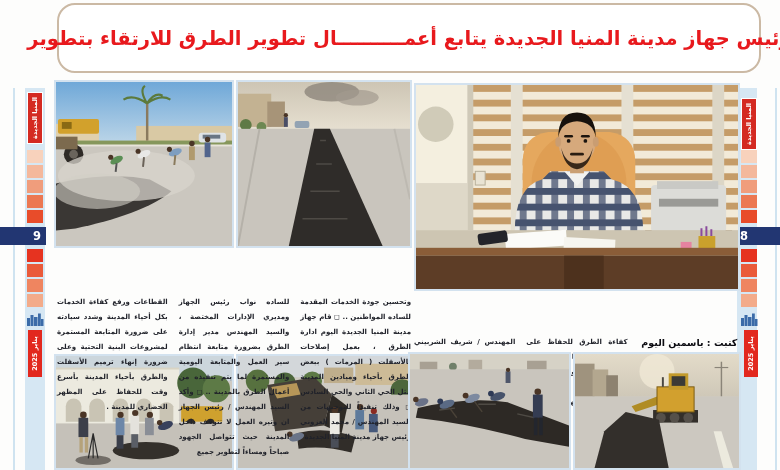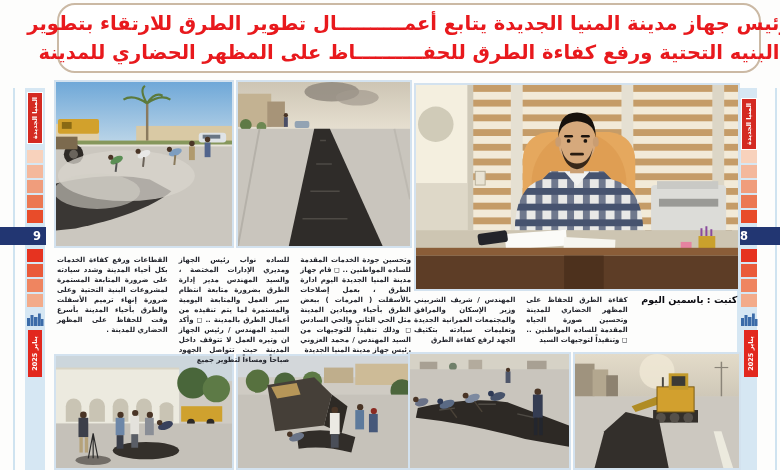--- a/index.html
+++ b/index.html
@@ -22,21 +22,21 @@
   #ph2{left:236px;top:80px;width:176px;height:168px;}
   #ph3{left:54px;top:354px;width:180px;height:116px;}
   #ph4{left:236px;top:354px;width:176px;height:116px;}
   #ph5{left:414px;top:83px;width:326px;height:208px;}
   #ph6{left:408px;top:352px;width:163px;height:118px;}
   #ph7{left:573px;top:352px;width:168px;height:118px;}
   
   .band{position:absolute;direction:rtl;display:flex;gap:11px;}
   #band9{left:57px;top:255px;width:354px;height:96px;}
   #band8{left:414px;top:295px;width:326px;height:56px;}
-  .col{flex:1;text-align:justify;font-size:7px;font-weight:bold;color:#20222a;line-height:10px;}
+  .col{flex:1;text-align:justify;font-size:7px;font-weight:bold;color:#20222a;line-height:15px;margin-top:40px;}
   .byline{font-size:9.5px;font-weight:bold;color:#0c0c12;text-align:center;margin-bottom:2px;white-space:nowrap;}
   
   .vbar{position:absolute;top:88px;bottom:0;width:20px;background:#d6e7f3;}
   #vbar-left{left:25px;} #vbar-right{left:737px;}
   .edge-line{position:absolute;top:88px;bottom:0;width:2px;background:#cfe3f0;}
   #edge-left{left:13px;} #edge-right{left:775px;}
   .vtext{
     position:absolute;transform-origin:top left;
     transform:rotate(-90deg) translateX(-100%);
     color:#fff;font-weight:bold;text-align:center;white-space:nowrap;direction:rtl;
@@ -56,21 +56,20 @@
   #pagenum-9{left:0;text-align:right;padding-right:5px;}
   #pagenum-8{left:734px;text-align:left;padding-left:6px;}
   .city-icon{position:absolute;width:18px;height:14px;top:312px;}
   #city-icon-left{left:26px;} #city-icon-right{left:740px;}
 </style>
 </head>
 <body>
 
 <div class="headline-box">
   <div class="hl">رئيس جهاز مدينة المنيا الجديدة يتابع أعمــــــــــال تطوير الطرق للارتقاء بتطوير</div>
-  <div class="hl">البنيه التحتية ورفع كفاءة الطرق للحفــــــــــاظ على المظهر الحضاري للمدينة</div>
 </div>
 
 <div class="edge-line" id="edge-left"></div>
 <div class="vbar" id="vbar-left"></div>
 <div class="vtext logo-v" style="left:27px;top:92px;width:52px;height:16px;line-height:15px;">المنيا الجديدة</div>
 <div class="sq sqL s1" style="top:150px"></div>
 <div class="sq sqL s2" style="top:165px"></div>
 <div class="sq sqL s3" style="top:180px"></div>
 <div class="sq sqL s4" style="top:195px"></div>
 <div class="sq sqL s5" style="top:210px"></div>

